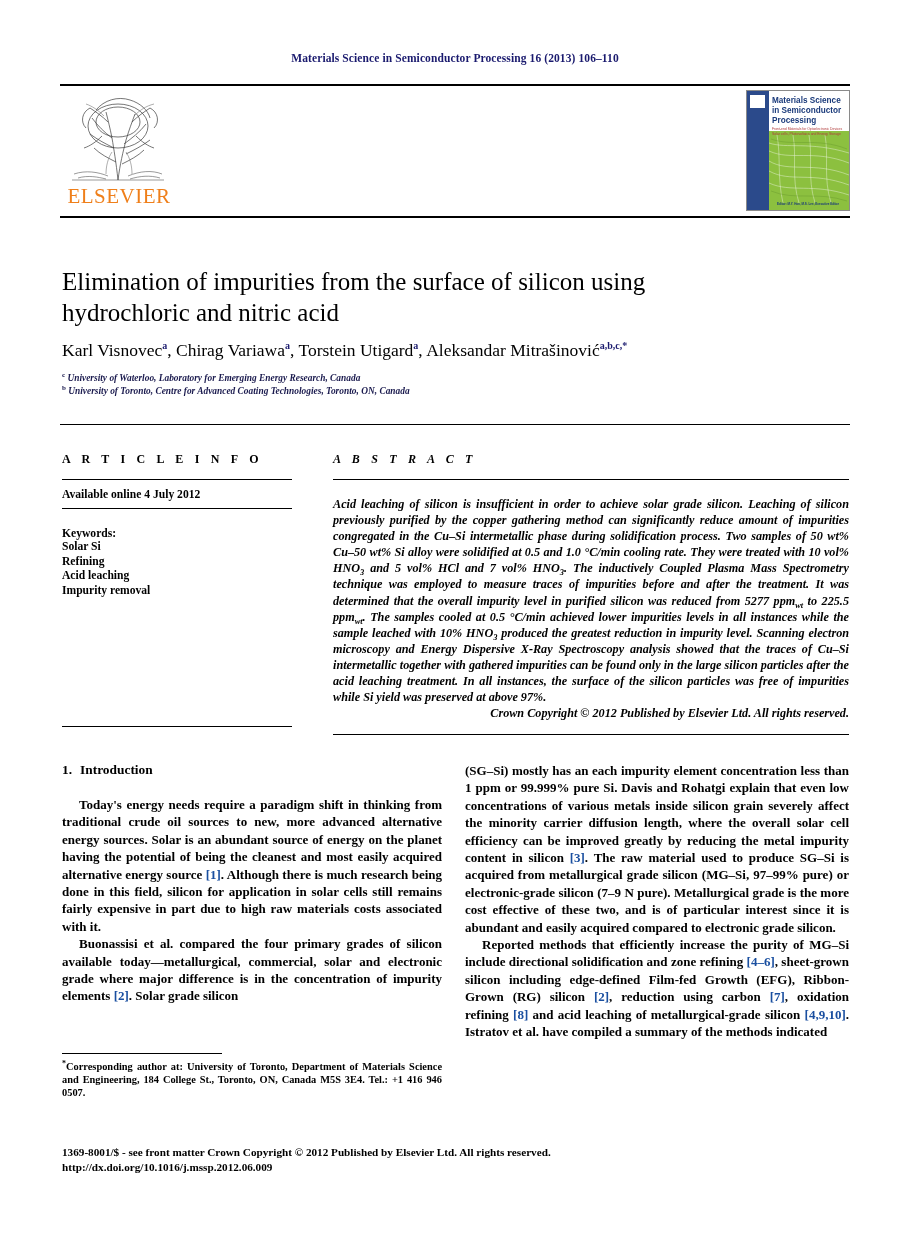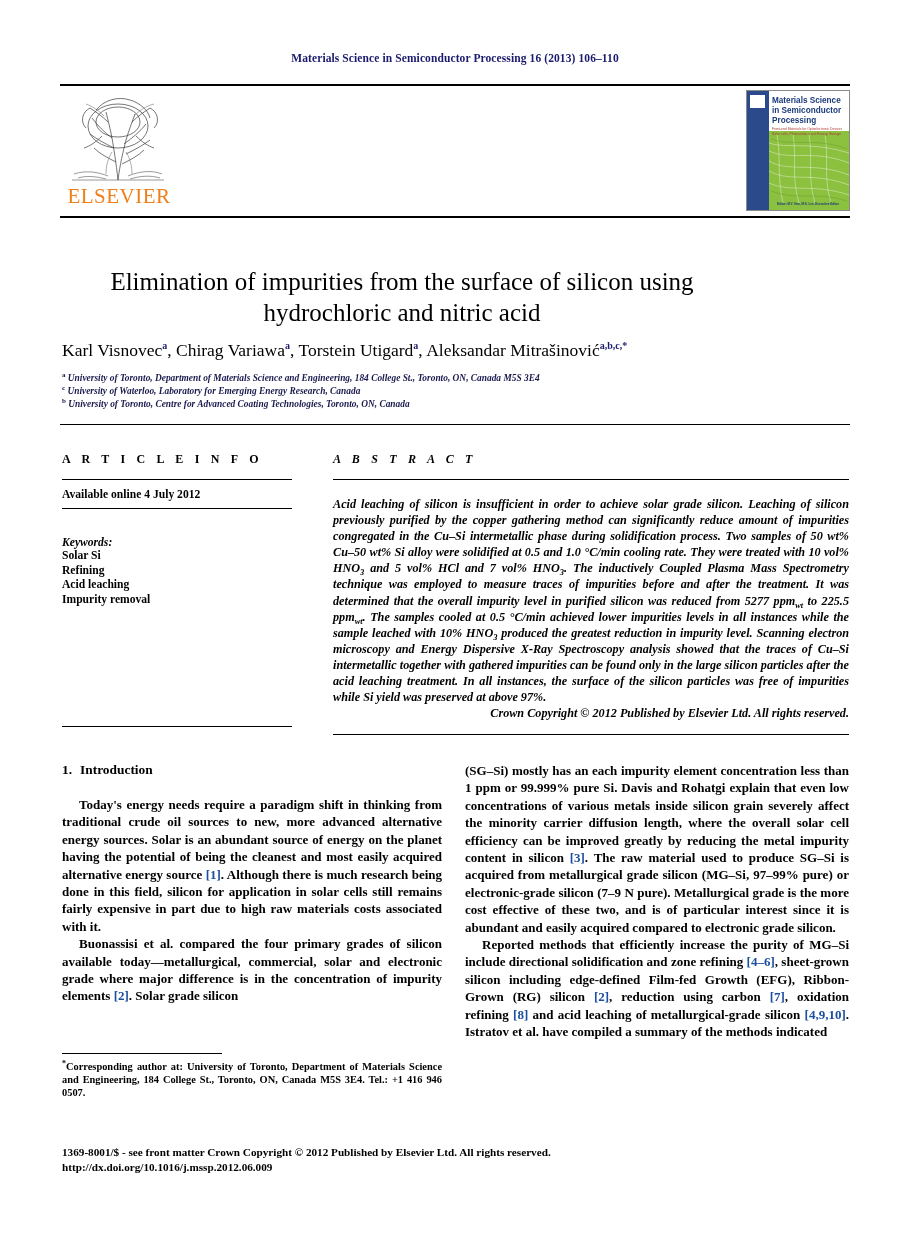--- a/index.html
+++ b/index.html
@@ -130,28 +130,27 @@
     left: 60px;
     top: 216px;
     width: 790px;
     height: 2px;
     background: #000;
   }
 
   
   .title {
     position: absolute;
-    left: 52px;
+    left: 62px;
     top: 266px;
     width: 700px;
     font-family: "Liberation Serif", serif;
     font-size: 25px;
     line-height: 31px;
     color: #000;
-    text-align: center;
   }
   .authors {
     position: absolute;
     left: 62px;
     top: 340px;
     width: 790px;
     font-family: "Liberation Serif", serif;
     font-size: 17.5px;
     color: #000;
   }
@@ -223,23 +222,22 @@
     font-size: 11.6px;
     color: #000;
     padding-bottom: 7px;
   }
   .avail-rule {
     width: 100%;
     height: 1px;
     background: #000;
   }
   .kw-head {
-    margin-top: 27px;
-    font-family: "Liberation Serif", serif;
-    font-style: italic;
+    margin-top: 18px;
+    font-family: "Liberation Serif", serif;
     font-weight: bold;
     font-size: 11.6px;
   }
   .kw-item {
     font-family: "Liberation Serif", serif;
     font-weight: bold;
     font-size: 11.6px;
     line-height: 14.6px;
   }
   .abstract-body {
@@ -444,21 +442,20 @@
   <div class="title">Elimination of impurities from the surface of silicon using hydrochloric and nitric acid</div>
 
   <div class="authors">
     <span>Karl Visnovec</span><sup>a</sup>,
     <span>Chirag Variawa</span><sup>a</sup>,
     <span>Torstein Utigard</span><sup>a</sup>,
     <span>Aleksandar Mitrašinović</span><sup>a,b,c,*</sup>
   </div>
 
   <div class="affils">
-    <div><sup>a</sup> <span>University of Toronto, Department of Materials Science and Engineering, 184 College St., Toronto, ON, Canada M5S 3E4</span></div>
     <div><sup>c</sup> <span>University of Waterloo, Laboratory for Emerging Energy Research, Canada</span></div>
     <div><sup>b</sup> <span>University of Toronto, Centre for Advanced Coating Technologies, Toronto, ON, Canada</span></div>
   </div>
 
   <div class="rule-mid"></div>
 
   <div class="info-col">
     <div class="sec-head">A R T I C L E   I N F O</div>
     <div class="thin-rule"></div>
     <div class="avail">Available online 4 July 2012</div>

